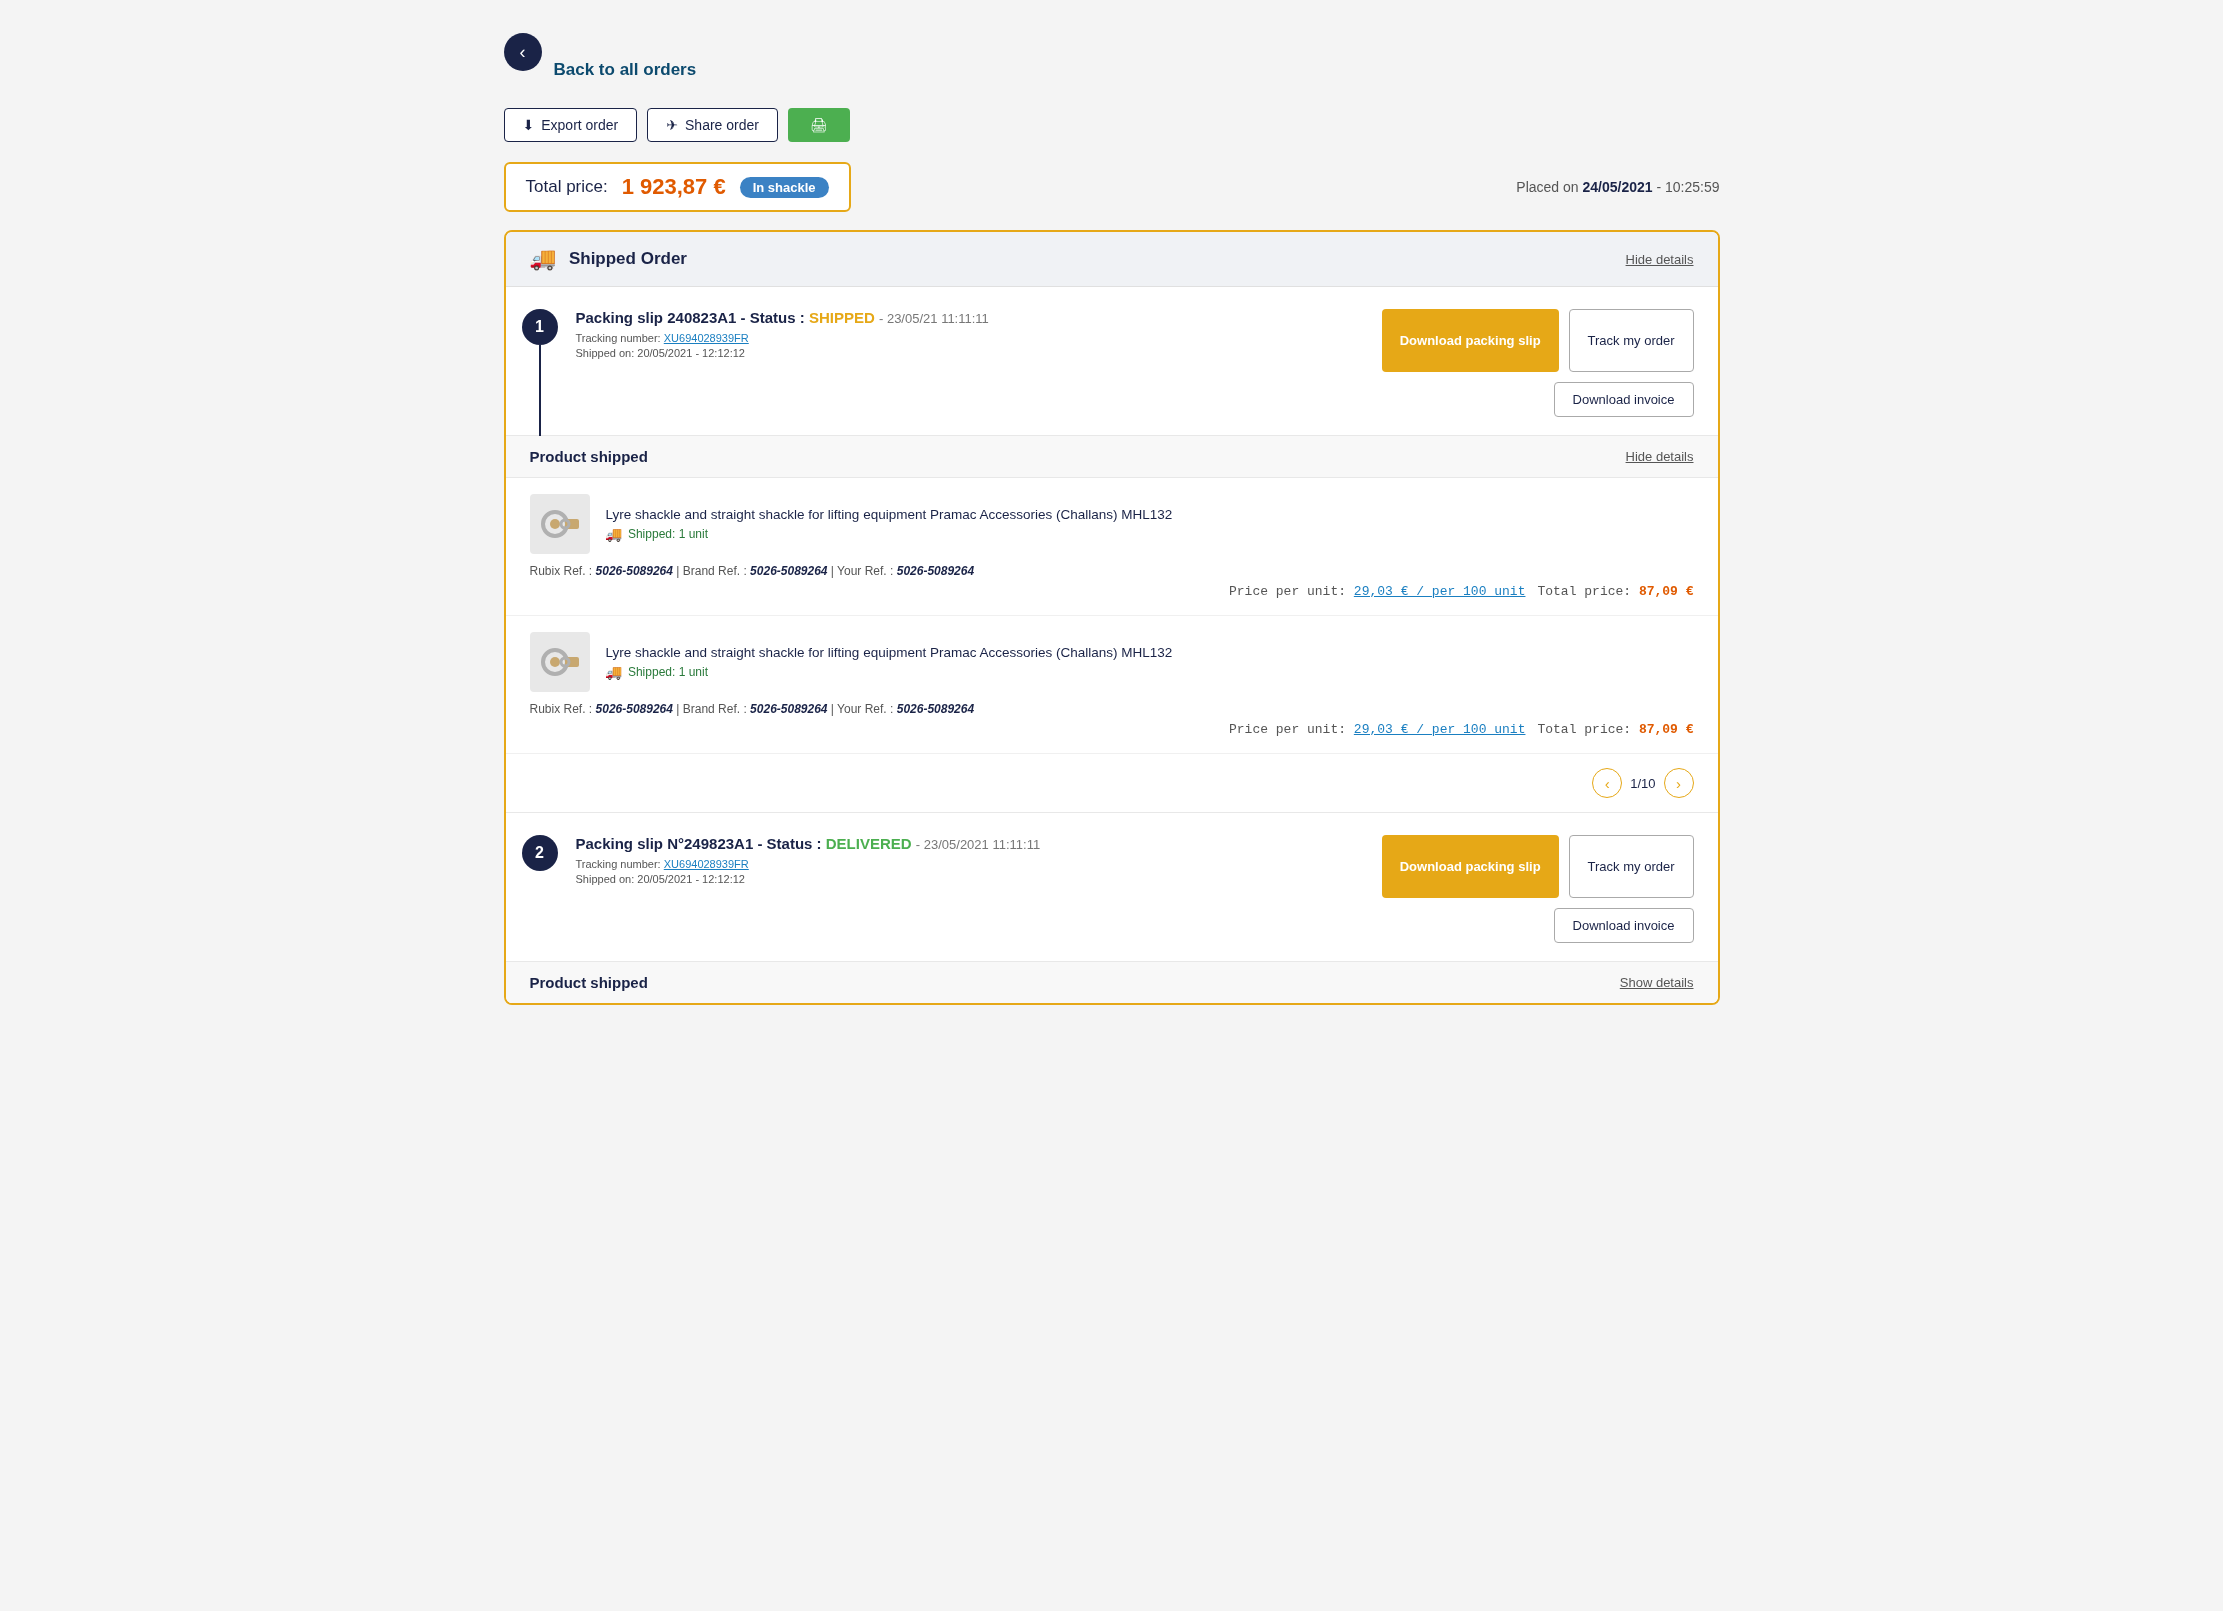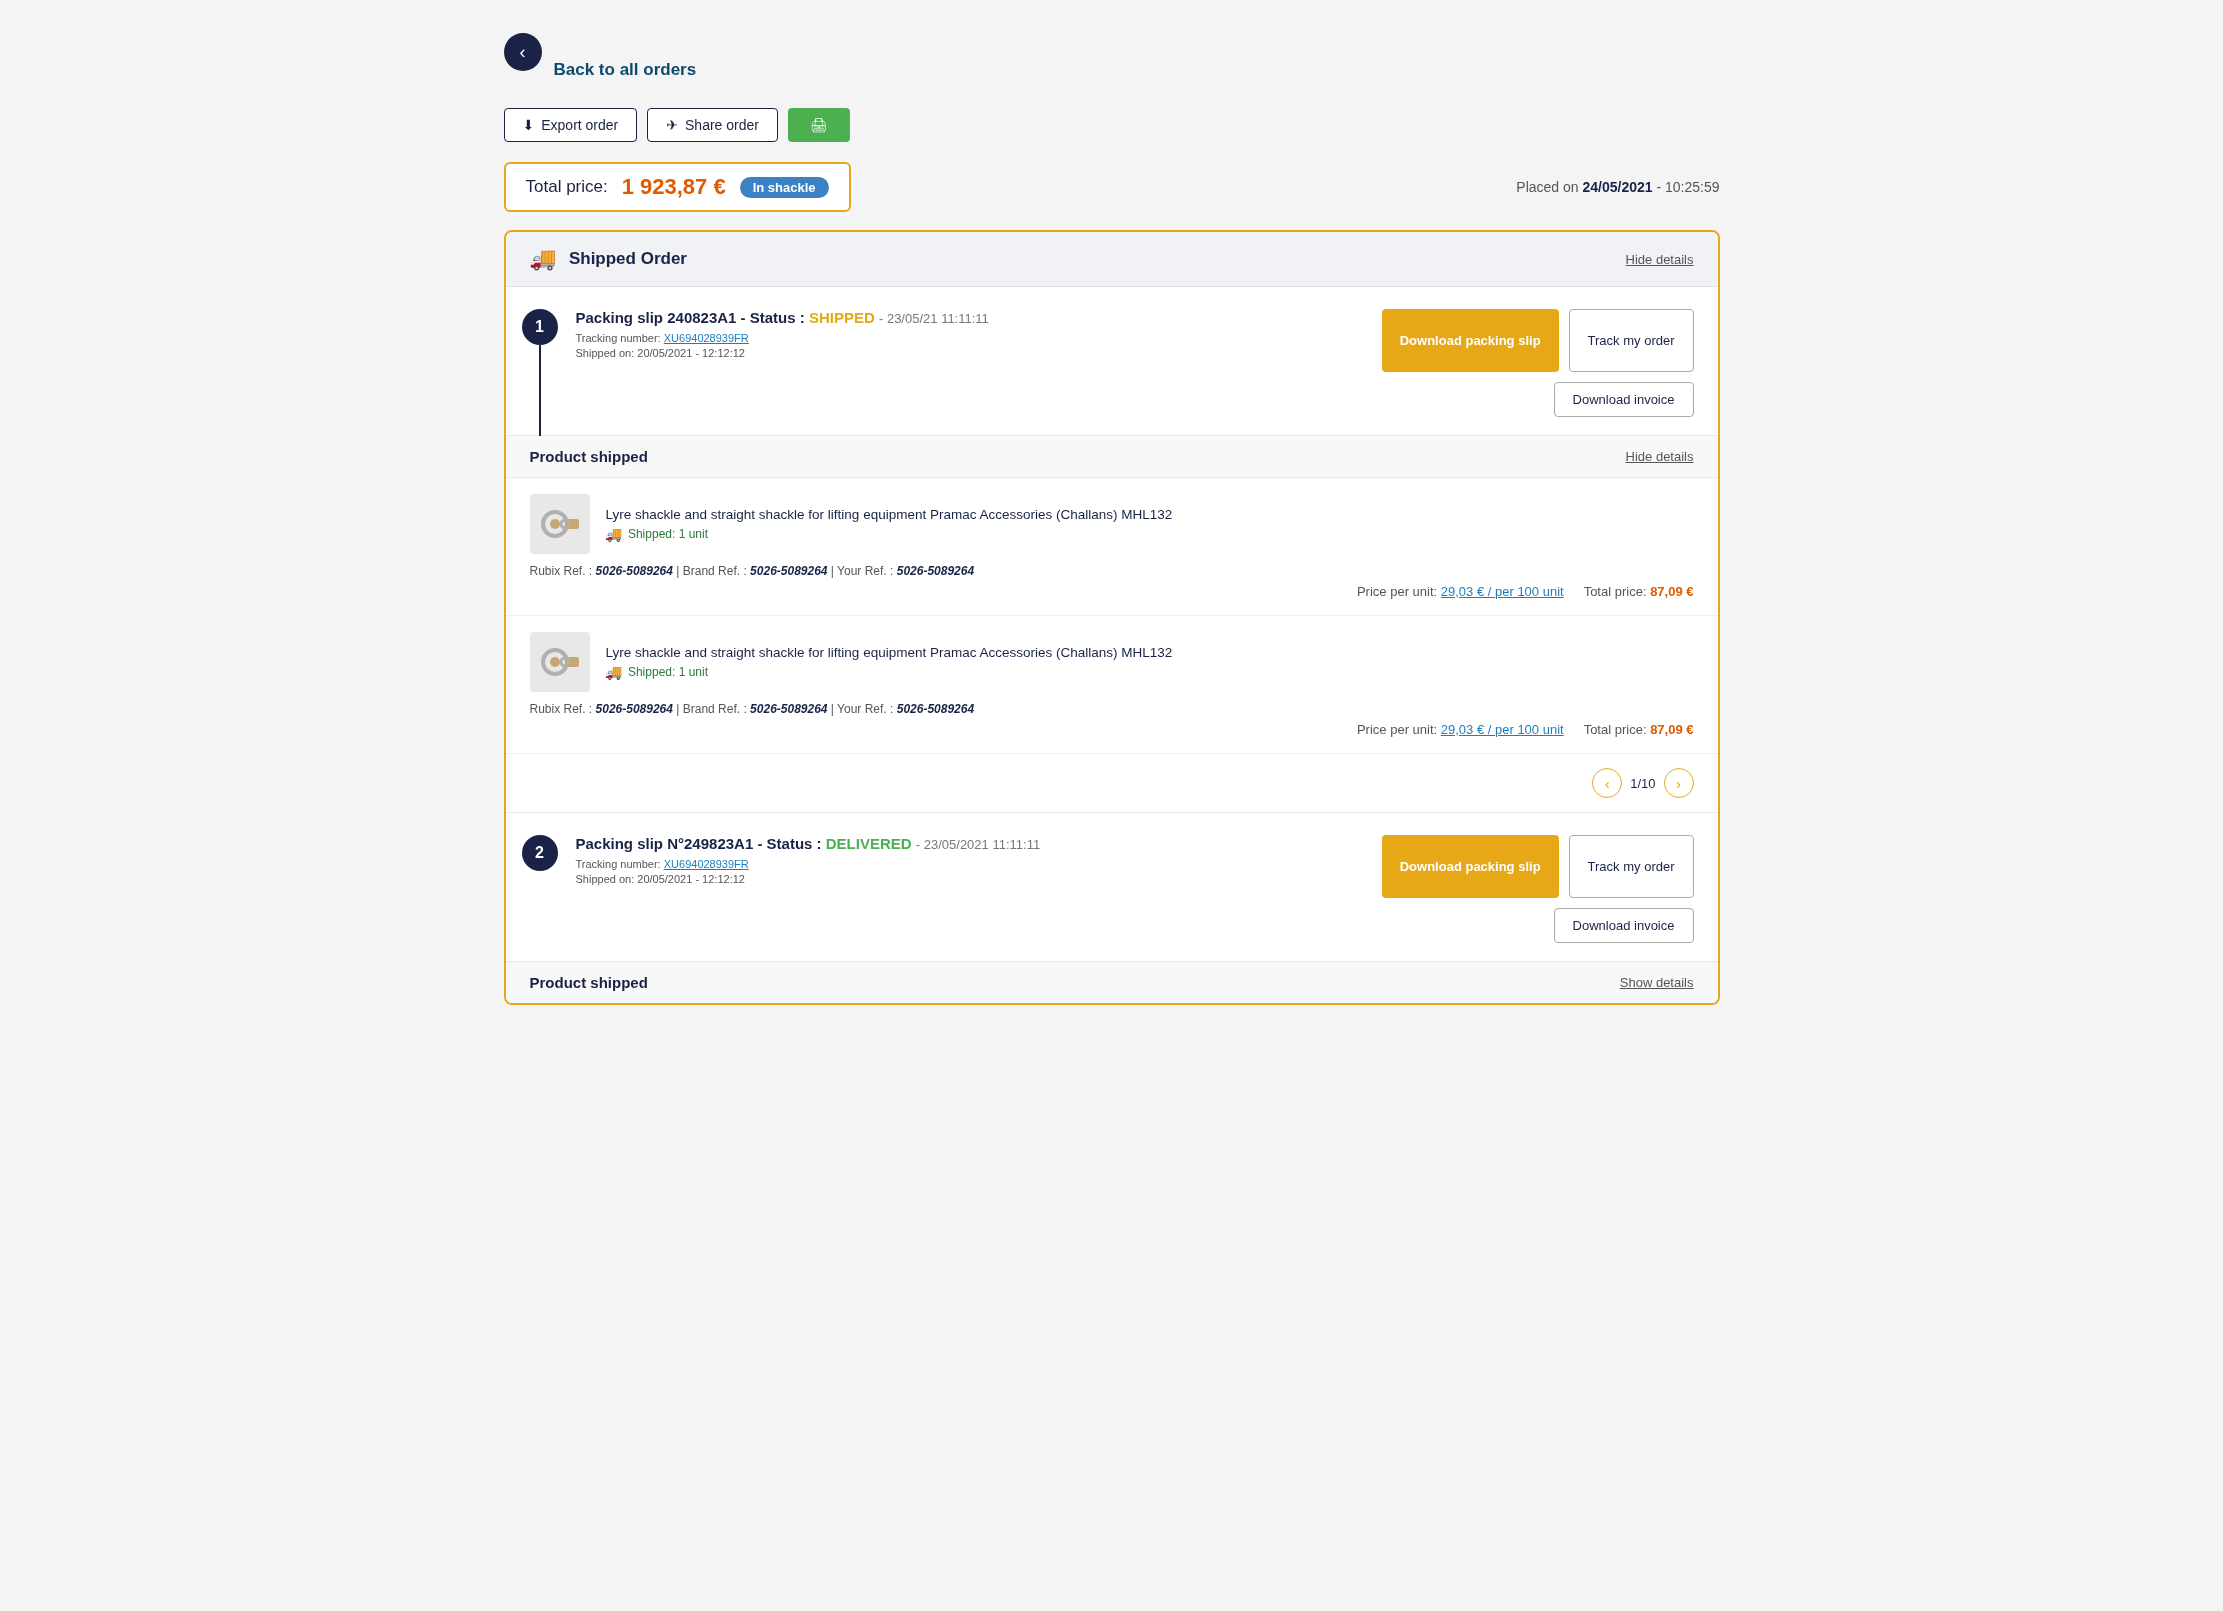--- a/index.html
+++ b/index.html
@@ -305,23 +305,24 @@
       margin-bottom: 6px;
     }
     .product-refs strong {
       color: #1a2347;
       font-style: italic;
     }
     .product-price-row {
       display: flex;
       justify-content: flex-end;
       align-items: flex-end;
-      gap: 20px;
-      font-size: 13px;
-      color: #555;
+      gap: 12px;
+      font-size: 13px;
+      color: #555;
+      font-family: Liberation Mono, monospace;
     }
     .price-per-unit-link {
       color: #1a7fc1;
       text-decoration: underline;
     }
     .total-price-label {
       color: #555;
     }
     .total-price-value {
       color: #e05a00;

